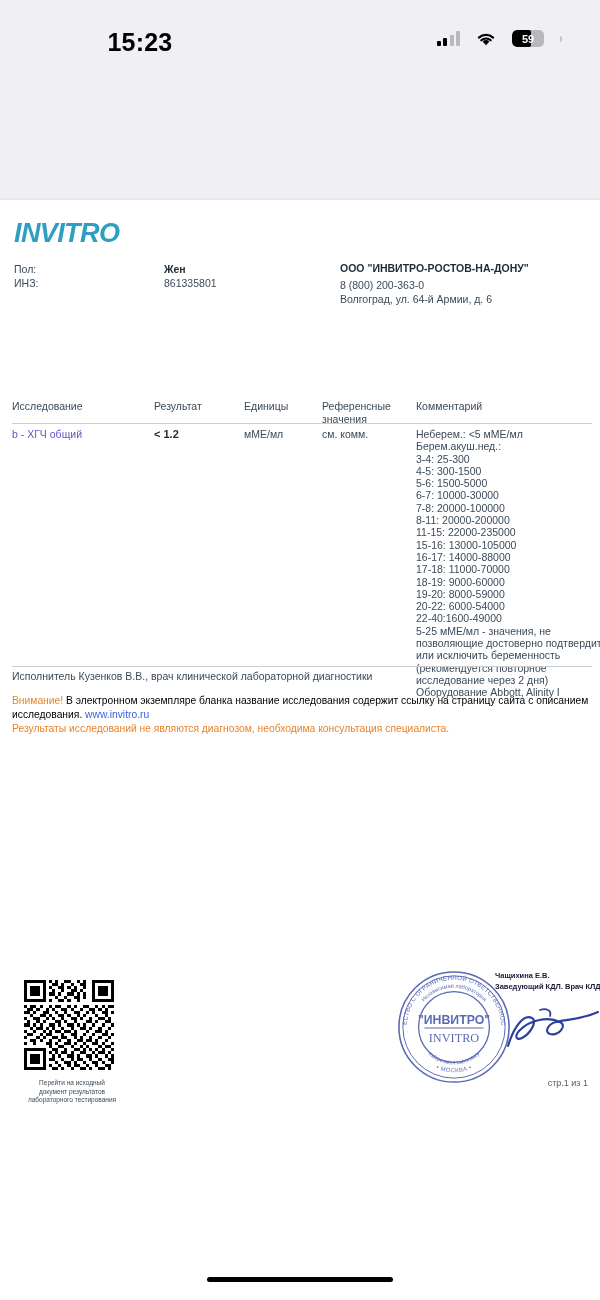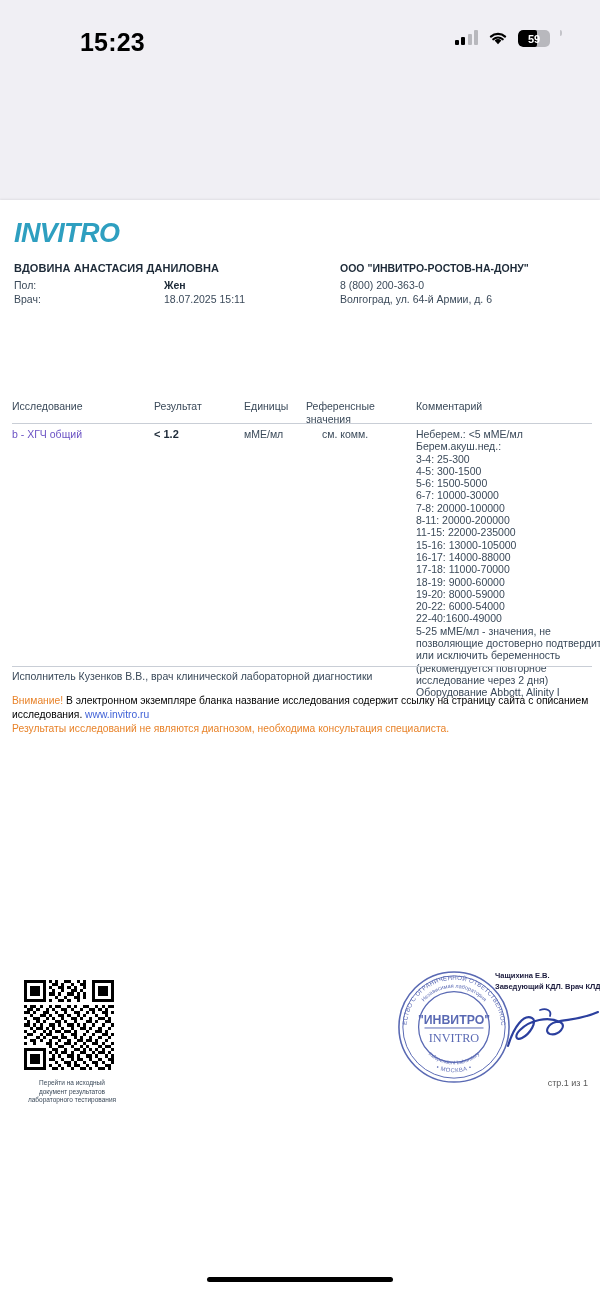--- a/index.html
+++ b/index.html
@@ -9,23 +9,23 @@
     font-family:"Liberation Sans", sans-serif;
     overflow:hidden;
   }
   #screen { position:relative; width:600px; height:1300px; background:#f0eff4; }
 
   
   .statusbar { position:absolute; top:0; left:0; width:600px; height:72px; }
   .sb-time {
     position:absolute; left:80px; top:28px; width:120px;
     font-size:25px; font-weight:600; color:#000;
-    letter-spacing:.2px; text-align:left;
-  }
-  .sb-right { position:absolute; right:38px; top:30px; display:flex; align-items:flex-start; gap:9px; }
+    letter-spacing:.2px; text-align:center;
+  }
+  .sb-right { position:absolute; right:38px; top:30px; display:flex; align-items:center; gap:15px; }
   .cell { display:flex; align-items:flex-end; gap:2.5px; height:15px; }
   .cell i { display:block; width:4px; background:#000; border-radius:1px; }
   .cell i:nth-child(1){ height:5px; }
   .cell i:nth-child(2){ height:8px; }
   .cell i:nth-child(3){ height:11px; background:#b8b8bd; }
   .cell i:nth-child(4){ height:15px; background:#b8b8bd; }
   .wifi { width:22px; height:16px; position:relative; }
   .batt {
     position:relative; width:32px; height:17px; border-radius:5px;
     background:#b8b8bd; overflow:hidden;
@@ -71,21 +71,21 @@
 
   
   .thead {
     position:absolute; left:12px; top:200px; width:580px;
     font-size:10.5px; color:#3b4a5a;
   }
   .thead .c { position:absolute; top:0; line-height:12.5px; }
   .c-study { left:0; }
   .c-res   { left:142px; }
   .c-unit  { left:232px; }
-  .c-ref   { left:294px; width:90px; }
+  .c-ref   { left:310px; width:90px; }
   .c-com   { left:404px; }
 
   .hline {
     position:absolute; left:12px; width:580px; height:1px; background:#c9ced6;
   }
   .hline.h1 { top:223px; }
   .hline.h2 { top:466px; }
 
   .trow { position:absolute; left:12px; top:228px; width:588px; font-size:10.5px; }
   .trow .cell-t { position:absolute; top:0; }
@@ -158,28 +158,27 @@
       </span>
       <span class="batt-cap"></span>
     </div>
   </div>
 
   <div class="sheet">
 
     <div class="logo">INVITRO</div>
 
     <div class="pat">
-      <div class="name">ВДОВИНА АНАСТАСИЯ ДАНИЛОВНА</div>
       <div class="row">
           <span class="k">Пол:</span>
           <span class="v b">Жен</span>
         </div>
       <div class="row">
-          <span class="k">Врач:</span>
-          <span class="v">18.07.2025 15:11</span>
+          <span class="k">ИНЗ:</span>
+          <span class="v">861335801</span>
         </div>
     </div>
 
     <div class="lab">
       <div class="t">ООО "ИНВИТРО-РОСТОВ-НА-ДОНУ"</div>
       <div class="l">8 (800) 200-363-0</div>
       <div class="l">Волгоград, ул. 64-й Армии, д. 6</div>
     </div>
 
     <div class="thead">

